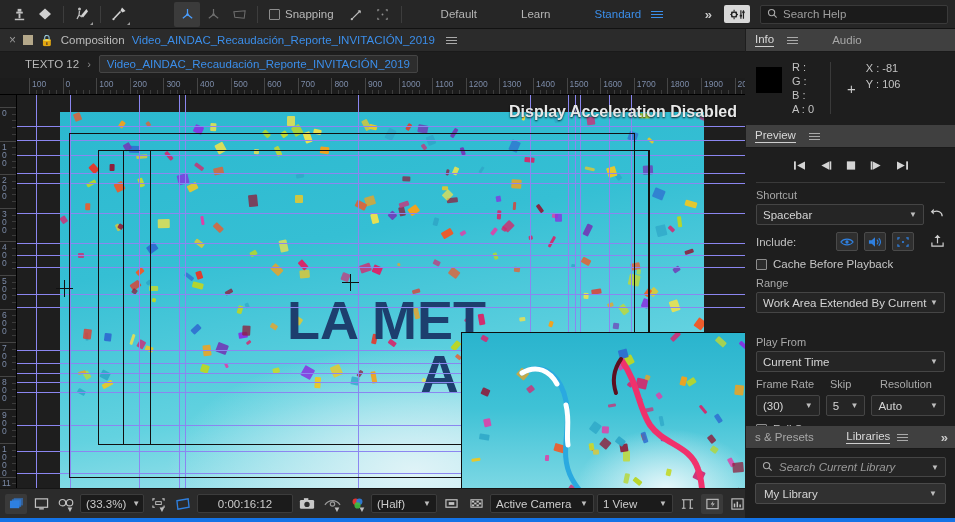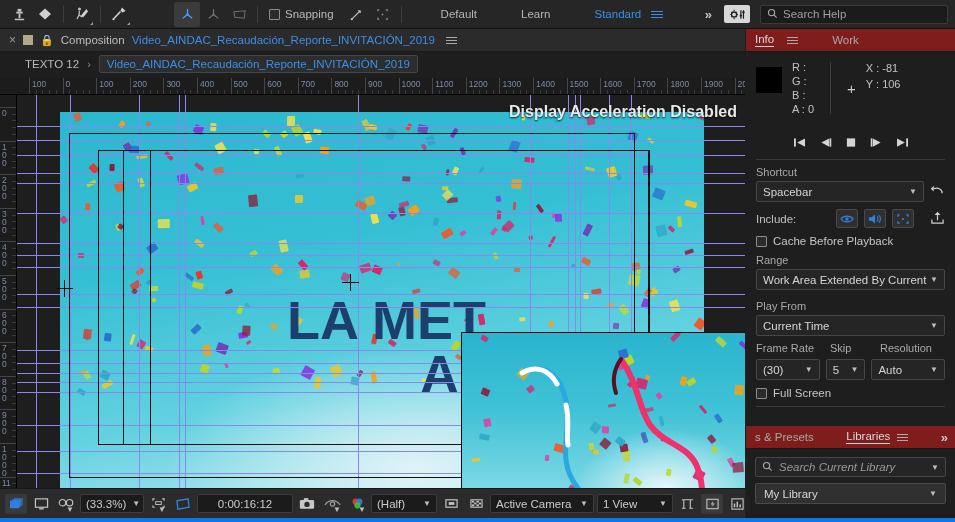--- a/index.html
+++ b/index.html
@@ -165,21 +165,21 @@
     padding: 0 5px; color: #cccccc; font-size: 11.5px; gap: 6px; flex: none;
   }
   .chev { color: #bdbdbd; font-size: 8px; }
   .app-accent {
     position: absolute; left: 0; top: 518px; width: 955px; height: 4px; background: #1473e6;
   }
 
   
   .rpanel { position: absolute; left: 746px; width: 209px; background: #1e1e1e; }
   .ptabs {
-    height: 23px; background: #7f1d1d; display: flex; align-items: center;
+    height: 23px; background: #404040; display: flex; align-items: center;
     gap: 13px; padding: 0 9px; border-bottom: 1px solid #1a1a1a;
   }
   .ptab { color: #a7a7a7; font-size: 11.5px; padding-bottom: 1px; }
   .ptab.sel { color: #d8d8d8; border-bottom: 1px solid #cfcfcf; }
   .pmenu i { display: block; width: 11px; height: 1px; background: #aaa; margin: 2px 0; }
 
   .info-body { padding: 8px 10px 6px; display: flex; gap: 10px; position: relative; }
   .swatch-black { width: 26px; height: 26px; background: #000; margin-top: 7px; }
   .rgb-col { font-size: 11px; color: #c3c3c3; line-height: 14px; font-family: "Liberation Sans", sans-serif; }
   .info-div { width: 1px; background: #3a3a3a; margin: 2px 6px; }
@@ -1012,40 +1012,48 @@
 
   <div class="rpanel" style="top:29px; height:96px;">
     <div class="ptabs">
       <span class="ptab sel">Info</span>
       <span class="pmenu">
           <i></i>
           <i></i>
           <i></i>
         </span>
       <span style="width:8px"></span>
-      <span class="ptab">Work</span>
+      <span class="ptab">Audio</span>
     </div>
     <div class="info-body">
       <div class="swatch-black"></div>
       <div class="rgb-col">
         <div><span>R :</span> <span></span></div>
         <div><span>G :</span> <span></span></div>
         <div><span>B :</span> <span></span></div>
         <div><span>A :</span> <span>0</span></div>
       </div>
       <div class="info-div"></div>
       <span class="plus-sign">+</span>
       <div class="xy-col">
         <div><span>X :</span> <span>-81</span></div>
         <div><span>Y :</span> <span>106</span></div>
       </div>
     </div>
   </div>
 
   <div class="rpanel" style="top:125px; height:300px;">
+    <div class="ptabs">
+      <span class="ptab sel">Preview</span>
+      <span class="pmenu">
+          <i></i>
+          <i></i>
+          <i></i>
+        </span>
+    </div>
     <div class="prev-body">
       <div class="transport">
         <span class="tbtn">
           <svg width="13" height="11" viewBox="0 0 14 12">
               <rect x="1" y="1.5" width="2" height="9" fill="#d4d4d4"></rect>
               <polygon points="13,1.5 13,10.5 4.5,6" fill="#d4d4d4"></polygon>
             </svg>
         </span>
         <span class="tbtn">
           <svg width="13" height="11" viewBox="0 0 14 12">
@@ -1121,21 +1129,21 @@
       </div>
       <div class="chkrow">
         <span class="chk"></span>
         <span>Cache Before Playback</span>
       </div>
       <div class="flabel">Range</div>
       <div class="fselect">
         <span style="overflow:hidden; white-space:nowrap">Work Area Extended By Current …</span>
         <span class="chev">▼</span>
       </div>
-      <div class="flabel" style="margin-top:10px">Play From</div>
+      <div class="flabel" style="margin-top:23px">Play From</div>
       <div class="fselect">
         <span>Current Time</span>
         <span class="chev">▼</span>
       </div>
       <div class="row" style="margin-top:6px">
         <span class="flabel" style="width:68px">Frame Rate</span>
         <span class="flabel" style="width:44px">Skip</span>
         <span class="flabel">Resolution</span>
       </div>
       <div class="row" style="margin-top:2px">

